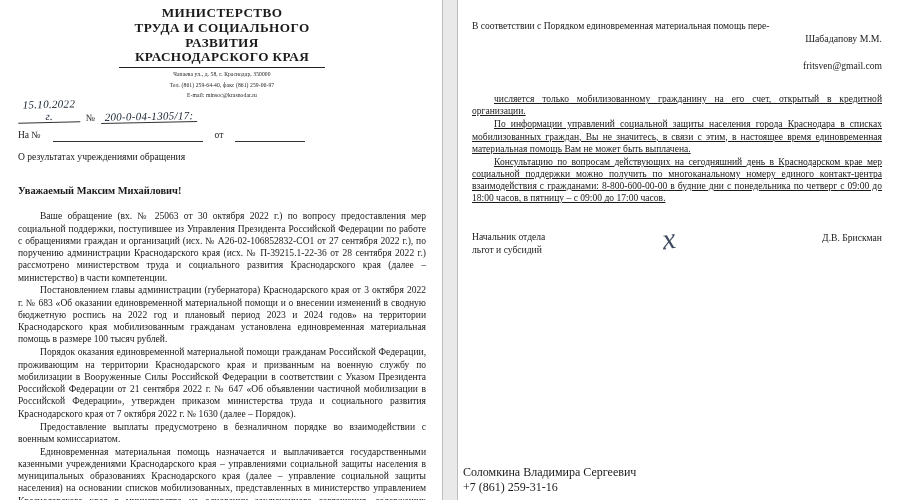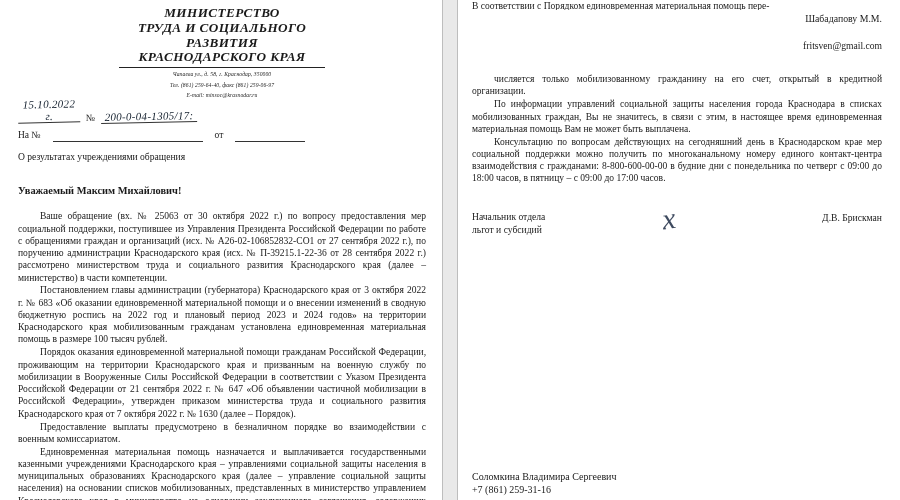--- a/index.html
+++ b/index.html
@@ -41,21 +41,20 @@
   .col-right {
     width: 443px;
     height: 500px;
     padding: 0 18px 0 14px;
   }
 
   
   .letterhead {
     text-align: center;
     margin-top: 2px;
-    font-style: italic;
   }
   .lh-line {
     font-family: "Liberation Serif", serif;
     font-weight: bold;
     font-size: 13.2px;
     letter-spacing: 0.4px;
     line-height: 1.12;
     text-transform: uppercase;
   }
   .lh-sub {
@@ -127,20 +126,21 @@
     line-height: 1.285;
     text-align: justify;
     hyphens: auto;
   }
   .body-text p {
     margin: 0 0 0.6px 0;
     text-indent: 22px;
   }
   .col-right .body-text {
     margin-top: 0;
+    text-decoration: underline;
   }
 
   
   .addressee {
     margin-top: 2px;
     font-size: 9.8px;
     text-align: right;
     line-height: 1.45;
   }
   .addressee .mail {
@@ -176,36 +176,37 @@
     font-size: 30px;
     color: #1d2b44;
     transform: rotate(-8deg);
     opacity: 0.85;
     letter-spacing: -4px;
   }
 
   
   .footer-contact {
     position: absolute;
-    left: 14px;
+    left: 5px;
     right: 18px;
     bottom: 4px;
-    font-size: 10px;
+    font-size: 12px;
     line-height: 1.3;
     color: #1a1a1a;
   }
   
   .cut-line {
     font-size: 9.55px;
     line-height: 1.285;
     text-align: justify;
     color: #1a1a1a;
     height: 10px;
     overflow: hidden;
     margin-bottom: 0px;
+    margin-top: 20px;
   }
 </style>
 </head>
 <body>
 
 <div class="page">
 
   <div class="col col-left">
 
     <div class="letterhead">

